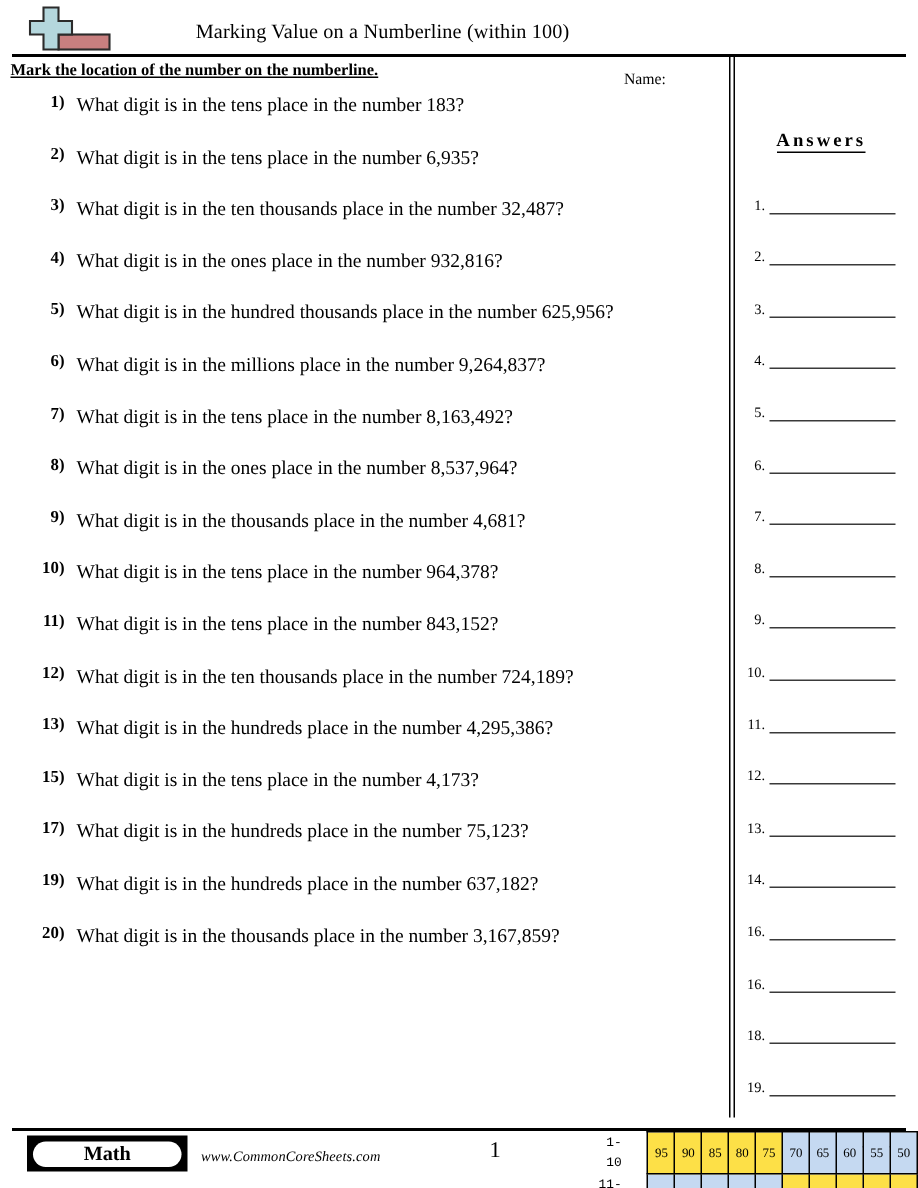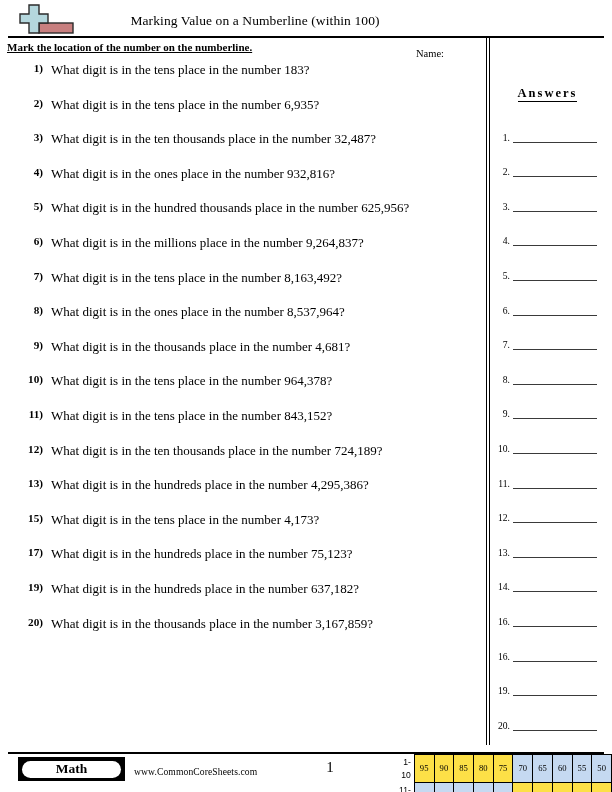--- a/index.html
+++ b/index.html
@@ -193,43 +193,44 @@
     justify-content: center;
     font-size: 13.5px;
     font-weight: bold;
     font-family: "Liberation Serif", "DejaVu Serif", serif;
   }
   #site-url {
     position: absolute;
     left: 134px; top: 766px;
     font-size: 9.6px;
     letter-spacing: 0.1px;
+    font-style: italic;
   }
   #page-number {
     position: absolute;
     left: 300px; top: 759px;
     width: 60px;
     text-align: center;
     font-size: 15px;
   }
 
   
   #score-table {
     position: absolute;
     left: 398px; top: 754px;
     font-size: 0;
   }
   #score-table table {
     border-collapse: collapse;
   }
   #score-table td.label {
     font-size: 8.6px;
-    font-family: Liberation Sans, sans-serif;
+    font-family: Liberation Mono, monospace;
     text-align: right;
-    padding-right: 3px;
+    padding-right: 17px;
     border: none;
     background: transparent;
     height: 13px;
     line-height: 13px;
   }
   #score-table td.cell {
     width: 18px;
     height: 13px;
     line-height: 13px;
     font-size: 8.6px;
@@ -400,20 +401,24 @@
       <div class="a-row">
         <div class="a-num">14.</div>
         <div class="a-line"></div>
       </div>
       <div class="a-row">
         <div class="a-num">16.</div>
         <div class="a-line"></div>
       </div>
       <div class="a-row">
         <div class="a-num">16.</div>
+        <div class="a-line"></div>
+      </div>
+      <div class="a-row">
+        <div class="a-num">18.</div>
         <div class="a-line"></div>
       </div>
       <div class="a-row">
         <div class="a-num">19.</div>
         <div class="a-line"></div>
       </div>
       <div class="a-row">
         <div class="a-num">20.</div>
         <div class="a-line"></div>
       </div>

